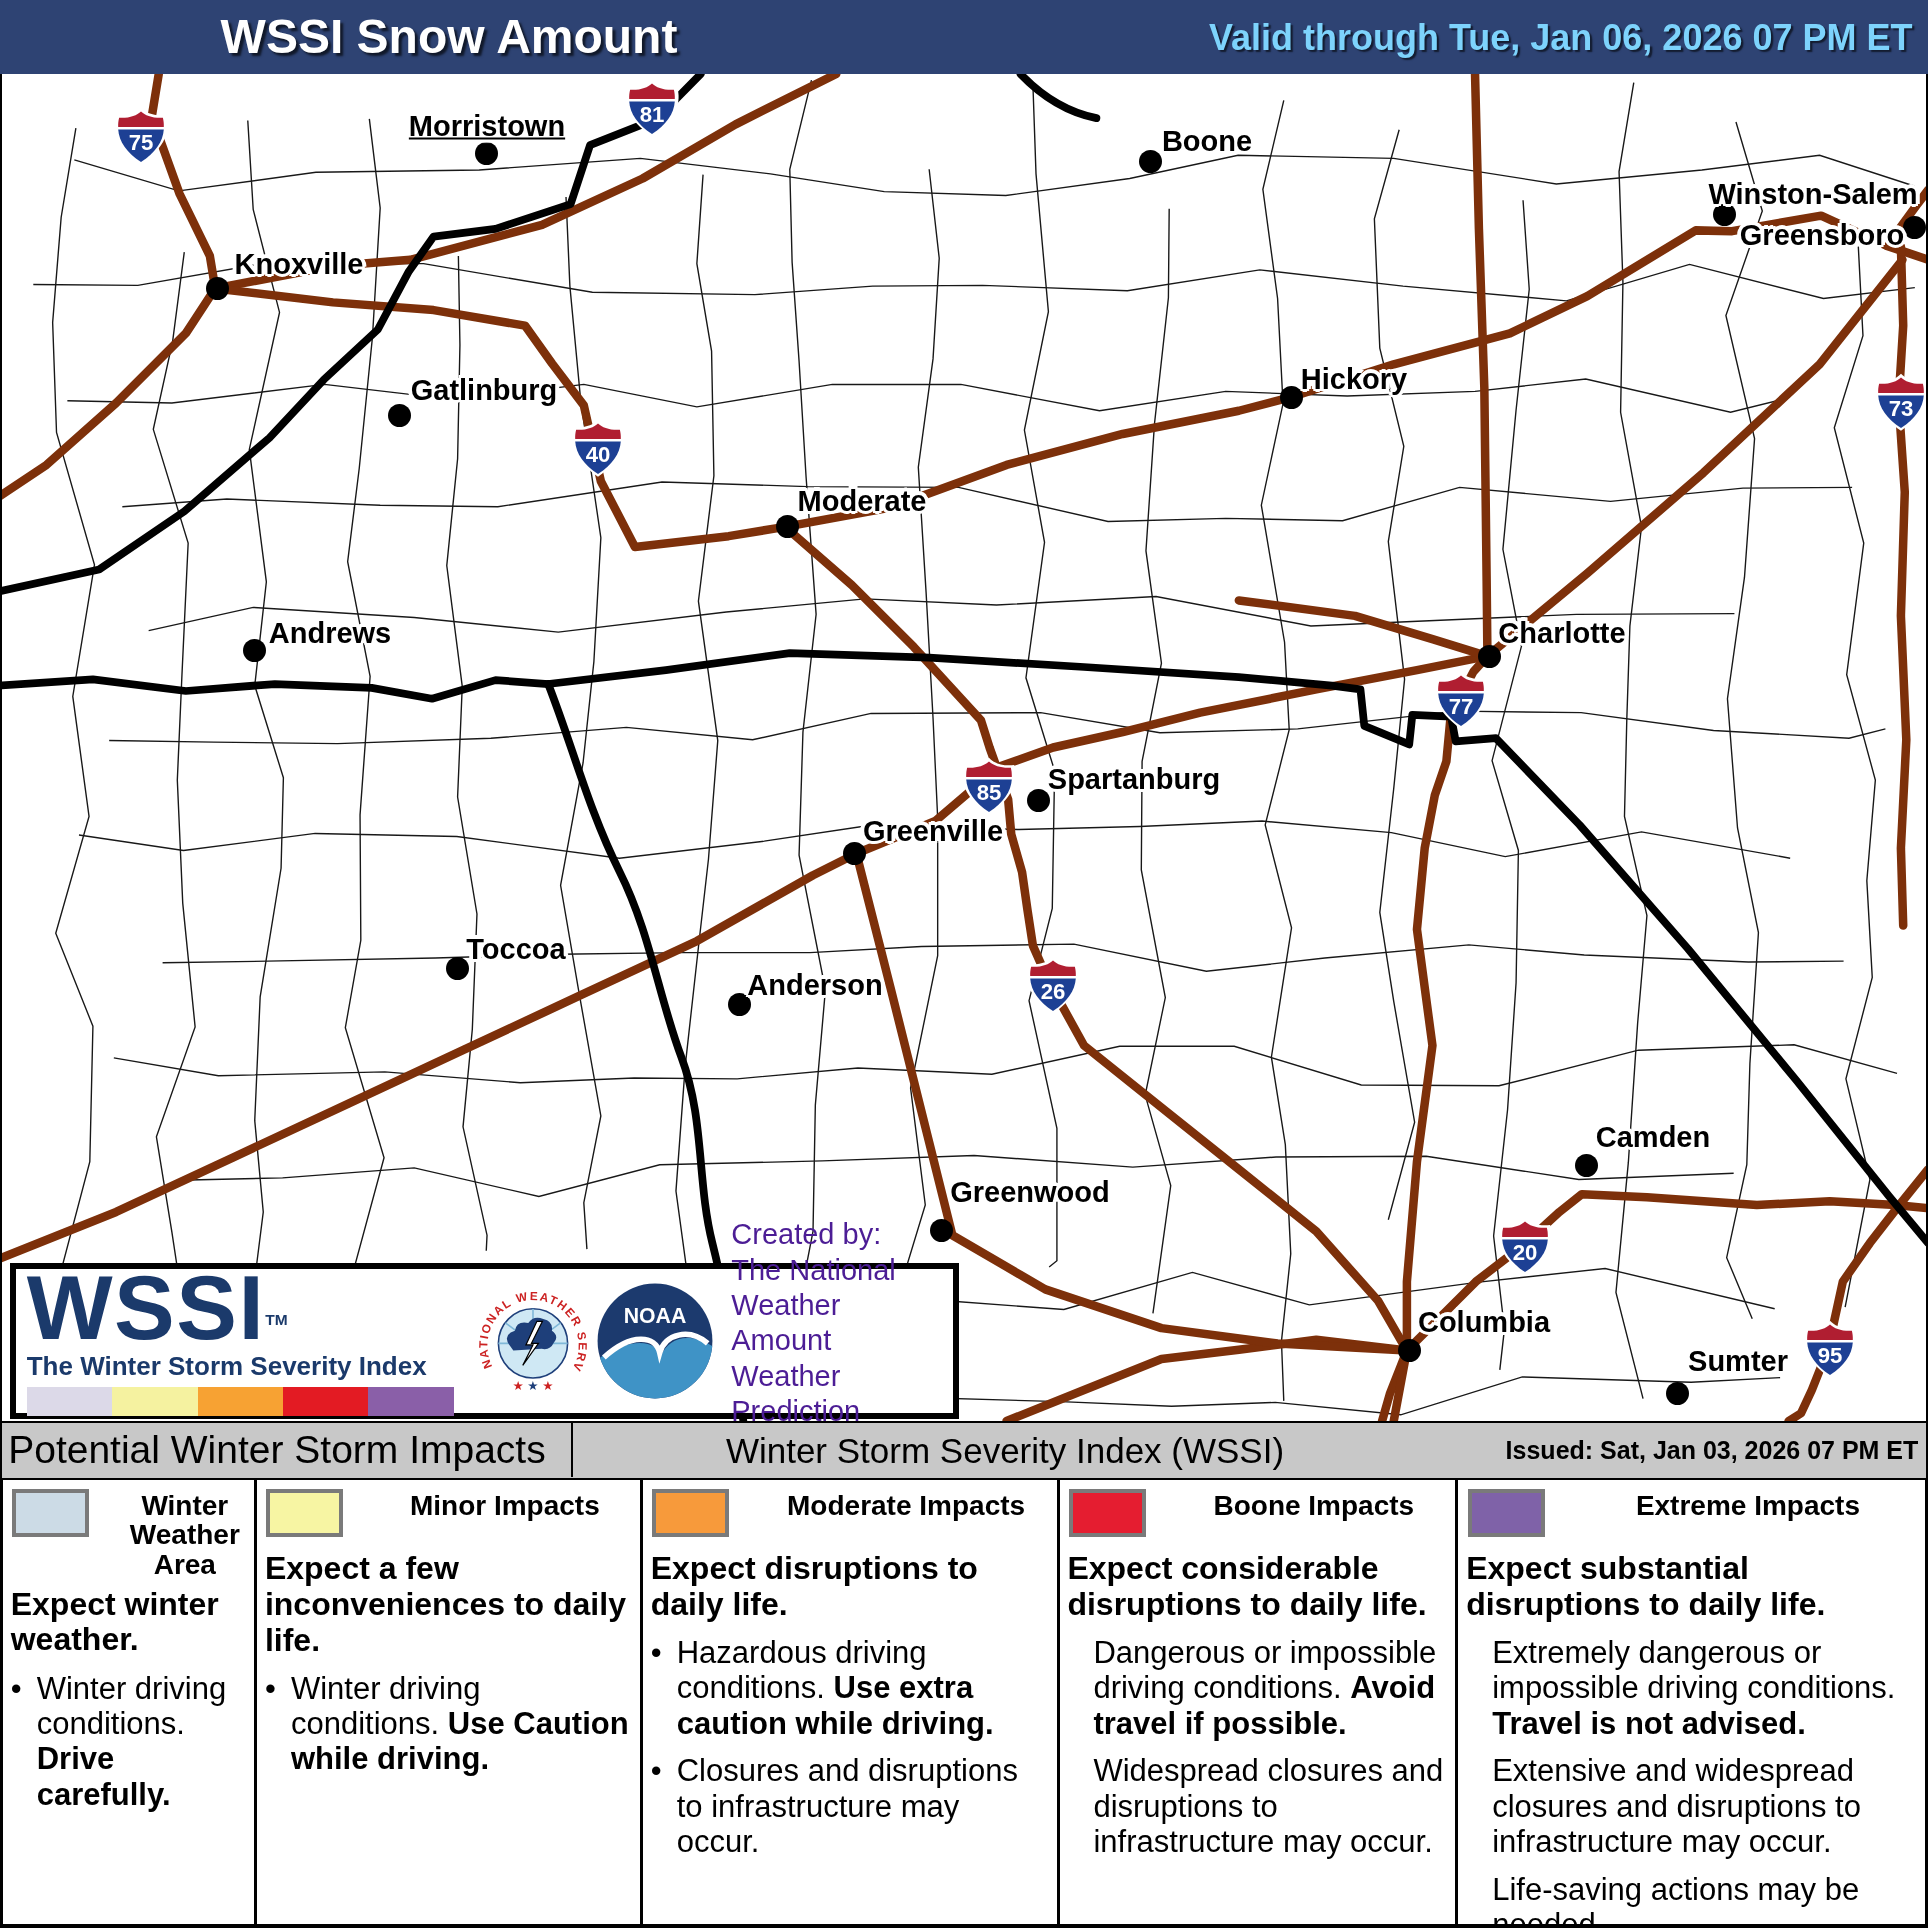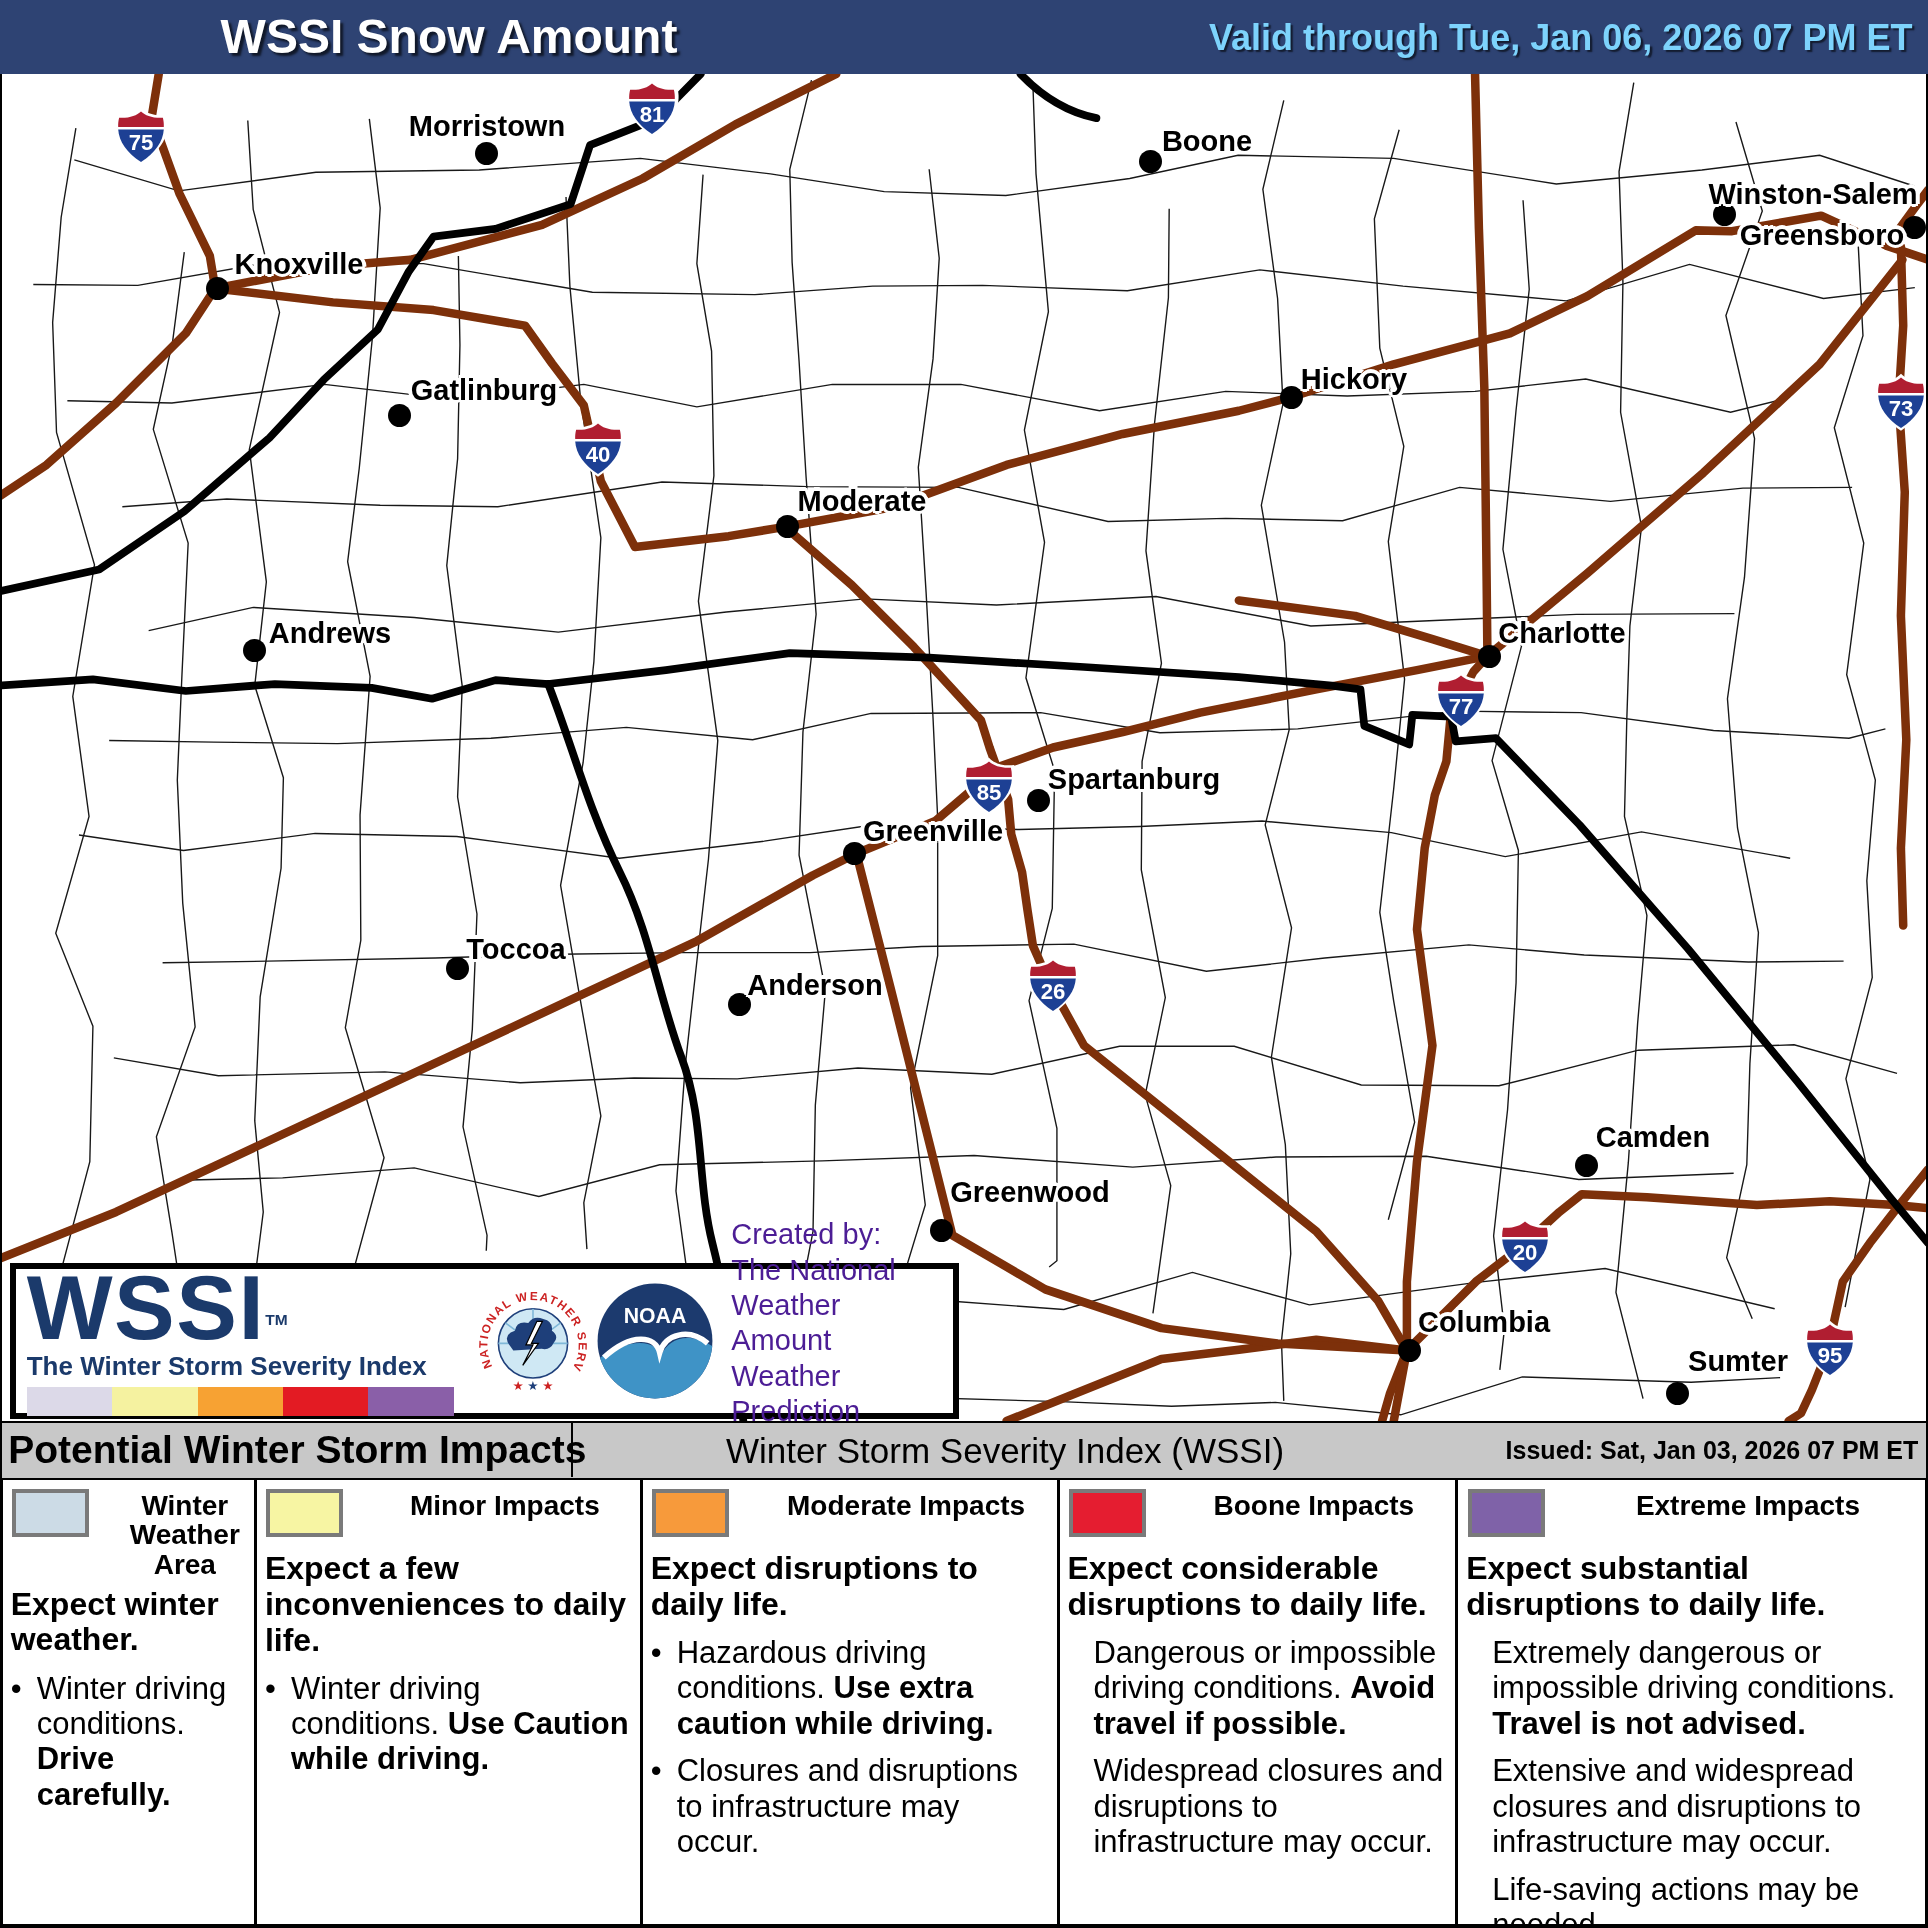--- a/index.html
+++ b/index.html
@@ -24,21 +24,21 @@
   #wssi-logo{width:430px;flex:0 0 auto;}
   #wssi-word{color:#1b3a6b;font-weight:bold;font-size:91px;line-height:.92;letter-spacing:1.5px;}
   #wssi-word .tm{font-size:15.5px;letter-spacing:0;vertical-align:14px;font-weight:bold;}
   #wssi-tag{color:#1b3a6b;font-weight:bold;font-size:26px;margin-top:1.5px;white-space:nowrap;}
   #wssi-strip{display:flex;width:427px;height:29px;margin-top:4.6px;}
   #wssi-strip div{flex:1;}
   #logo-circles{display:flex;align-items:center;gap:4.6px;flex:0 0 auto;}
   #created{font-size:29px;color:#4c1d95;line-height:1.22;}
   
   #statusbar{position:absolute;left:0;top:1421px;width:1928px;height:59px;background:#c8c8c8;border:2.3px solid #000;box-sizing:border-box;z-index:11;}
-  #sb-left{position:absolute;left:6.2px;top:0;height:54px;line-height:54px;font-weight:bold;font-size:39px;white-space:nowrap;}
+  #sb-left{position:absolute;left:6.2px;top:0;height:54px;line-height:54px;font-weight:normal;font-size:39px;white-space:nowrap;}
   #sb-divider{position:absolute;left:569px;top:0;width:2.3px;height:54px;background:#000;}
   #sb-center{position:absolute;left:674px;width:658px;top:0;height:54px;line-height:56px;font-size:35px;text-align:center;white-space:nowrap;}
   #sb-right{position:absolute;right:7.7px;top:0;height:54px;line-height:54px;font-weight:bold;font-size:25px;white-space:nowrap;}
   
   #legend{position:absolute;left:0;top:1480px;width:1928px;height:448px;background:#fff;display:flex;
     border-left:3.9px solid #000;border-right:3.9px solid #000;border-bottom:4.6px solid #000;box-sizing:border-box;z-index:11;}
   .leg-col{box-sizing:border-box;border-right:3.1px solid #000;padding:6.2px 9.3px 4.6px 7.7px;overflow:hidden;}
   .leg-col:last-child{border-right:none;}
   .colhead{position:relative;min-height:57px;}
   .swatch{position:absolute;left:1.5px;top:3.1px;width:77px;height:48px;border:4.6px solid #7a7a7a;box-sizing:border-box;}
@@ -113,21 +113,21 @@
         <path d="M905,0 L848,58 L762,92 L737,168 L640,200 L560,210 L528,255 L488,330 L418,395 L348,470 L238,565 L128,640 L0,668"></path>
         <path d="M0,790 L120,782 L240,797 L355,788 L480,793 L558,807 L640,783 L708,788"></path>
         <path d="M708,788 C740,870 760,950 800,1030 C840,1110 850,1190 880,1270 C910,1350 900,1430 920,1510 C940,1590 950,1660 960,1740"></path>
         <path d="M708,788 L860,770 L1020,748 L1200,754 L1400,766 L1600,779 L1720,790 L1757,795 L1762,842 L1820,866 L1824,828 L1874,830 L1880,862 L1932,858 L2040,970 L2180,1130 L2320,1300 L2440,1450 L2490,1510"></path>
         <path d="M1318,0 Q1362,46 1416,57"></path>
       </g>
     </svg>
 
     <div id="overlays">
         <div class="city-dot" style="left: 473px; top: 68px;"></div>
-        <div class="city-label" style="left: 485px; top: 52px;">Morristown</div>
+        <div class="city-label" style="left: 485px; top: 52px; text-decoration: underline;">Morristown</div>
         <div class="city-dot" style="left: 204px; top: 203px;"></div>
         <div class="city-label" style="left: 297px; top: 190px;">Knoxville</div>
         <div class="city-dot" style="left: 386px; top: 330px;"></div>
         <div class="city-label" style="left: 482px; top: 316px;">Gatlinburg</div>
         <div class="city-dot" style="left: 774px; top: 441px;"></div>
         <div class="city-label" style="left: 860px; top: 427px;">Moderate</div>
         <div class="city-dot" style="left: 1137px; top: 76px;"></div>
         <div class="city-label" style="left: 1205px; top: 67px;">Boone</div>
         <div class="city-dot" style="left: 1711px; top: 129px;"></div>
         <div class="city-label" style="left: 1811px; top: 120px;">Winston-Salem</div>

